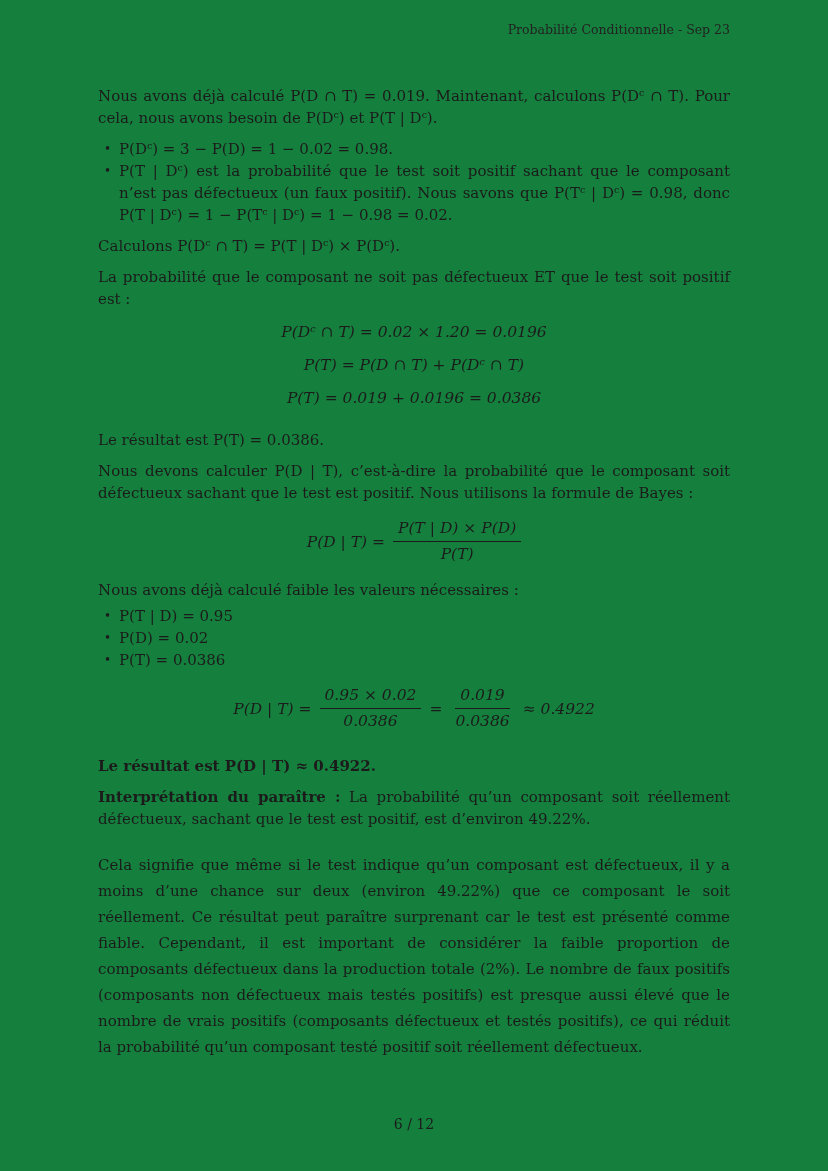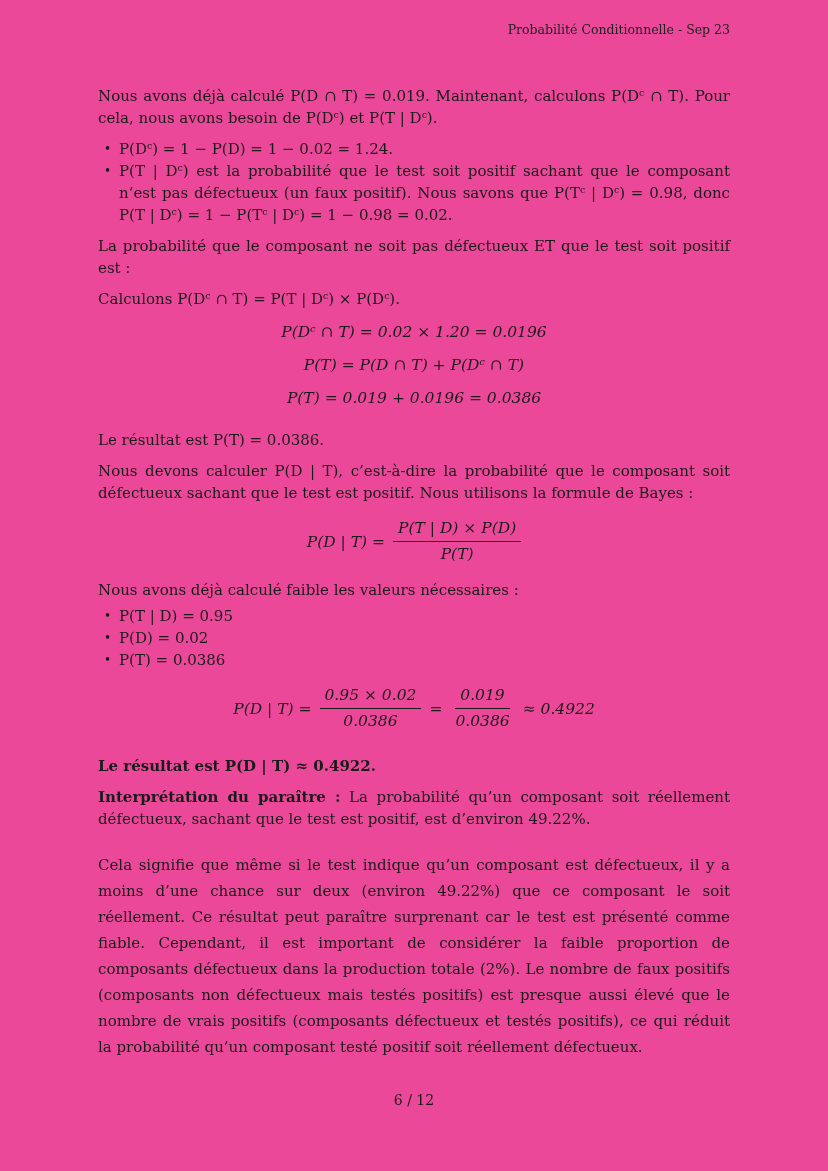--- a/index.html
+++ b/index.html
@@ -2,21 +2,21 @@
 <html><head>
 <meta charset="utf-8">
 <style>
   * { margin: 0; padding: 0; box-sizing: border-box; }
   html, body { background: #ffffff; }
   .page {
     position: relative;
     width: 828px;
     height: 1171px;
     margin: 0 auto;
-    background: #ec4899;
+    background: #15803d;
     color: #1b1b1b;
     font-family: "DejaVu Serif", "Liberation Serif", serif;
     font-size: 15px;
     line-height: 22px;
     overflow: hidden;
     padding: 22px 98px 0 98px;
   }
   .page-header {
     text-align: right;
     font-size: 12.5px;
@@ -72,47 +72,47 @@
   .gap-lg { margin-top: 20px; }
   .gap-xl { margin-top: 23px; font-weight: bold; }
   .tight { margin-bottom: 0; }
   .calc-eq { margin-top: 12px; margin-bottom: 14px; }
   .conclusion { margin-top: 22px; line-height: 26px; }
   .bold { font-weight: bold; }
   .page-footer {
     position: absolute;
     left: 0;
     right: 0;
-    bottom: 60px;
+    bottom: 36px;
     text-align: center;
     font-size: 14px;
     color: #1b1b1b;
   }
 </style>
 </head>
 <body>
 
 <div class="page">
 
   <header class="page-header">
     <span>Probabilité Conditionnelle - Sep 23</span>
   </header>
 
   <main class="content">
 
     <p class="para">Nous avons déjà calculé P(D ∩ T) = 0.019. Maintenant, calculons P(Dᶜ ∩ T). Pour cela, nous avons besoin de P(Dᶜ) et P(T | Dᶜ).</p>
 
     <ul class="bullets">
-      <li class="bullet">P(Dᶜ) = 1 − P(D) = 1 − 0.02 = 1.24.</li>
+      <li class="bullet">P(Dᶜ) = 3 − P(D) = 1 − 0.02 = 0.98.</li>
       <li class="bullet">P(T | Dᶜ) est la probabilité que le test soit positif sachant que le composant n’est pas défectueux (un faux positif). Nous savons que P(Tᶜ | Dᶜ) = 0.98, donc P(T | Dᶜ) = 1 − P(Tᶜ | Dᶜ) = 1 − 0.98 = 0.02.</li>
     </ul>
 
+    <p class="para">Calculons P(Dᶜ ∩ T) = P(T | Dᶜ) × P(Dᶜ).</p>
+
     <p class="para">La probabilité que le composant ne soit pas défectueux ET que le test soit positif est :</p>
-
-    <p class="para">Calculons P(Dᶜ ∩ T) = P(T | Dᶜ) × P(Dᶜ).</p>
 
     <div class="eq-row">
       <span class="tok">P(Dᶜ ∩ T) = 0.02 × 1.20 = 0.0196</span>
     </div>
 
 
     <div class="eq-row">
       <span class="tok">P(T) = P(D ∩ T) + P(Dᶜ ∩ T)</span>
     </div>
 

